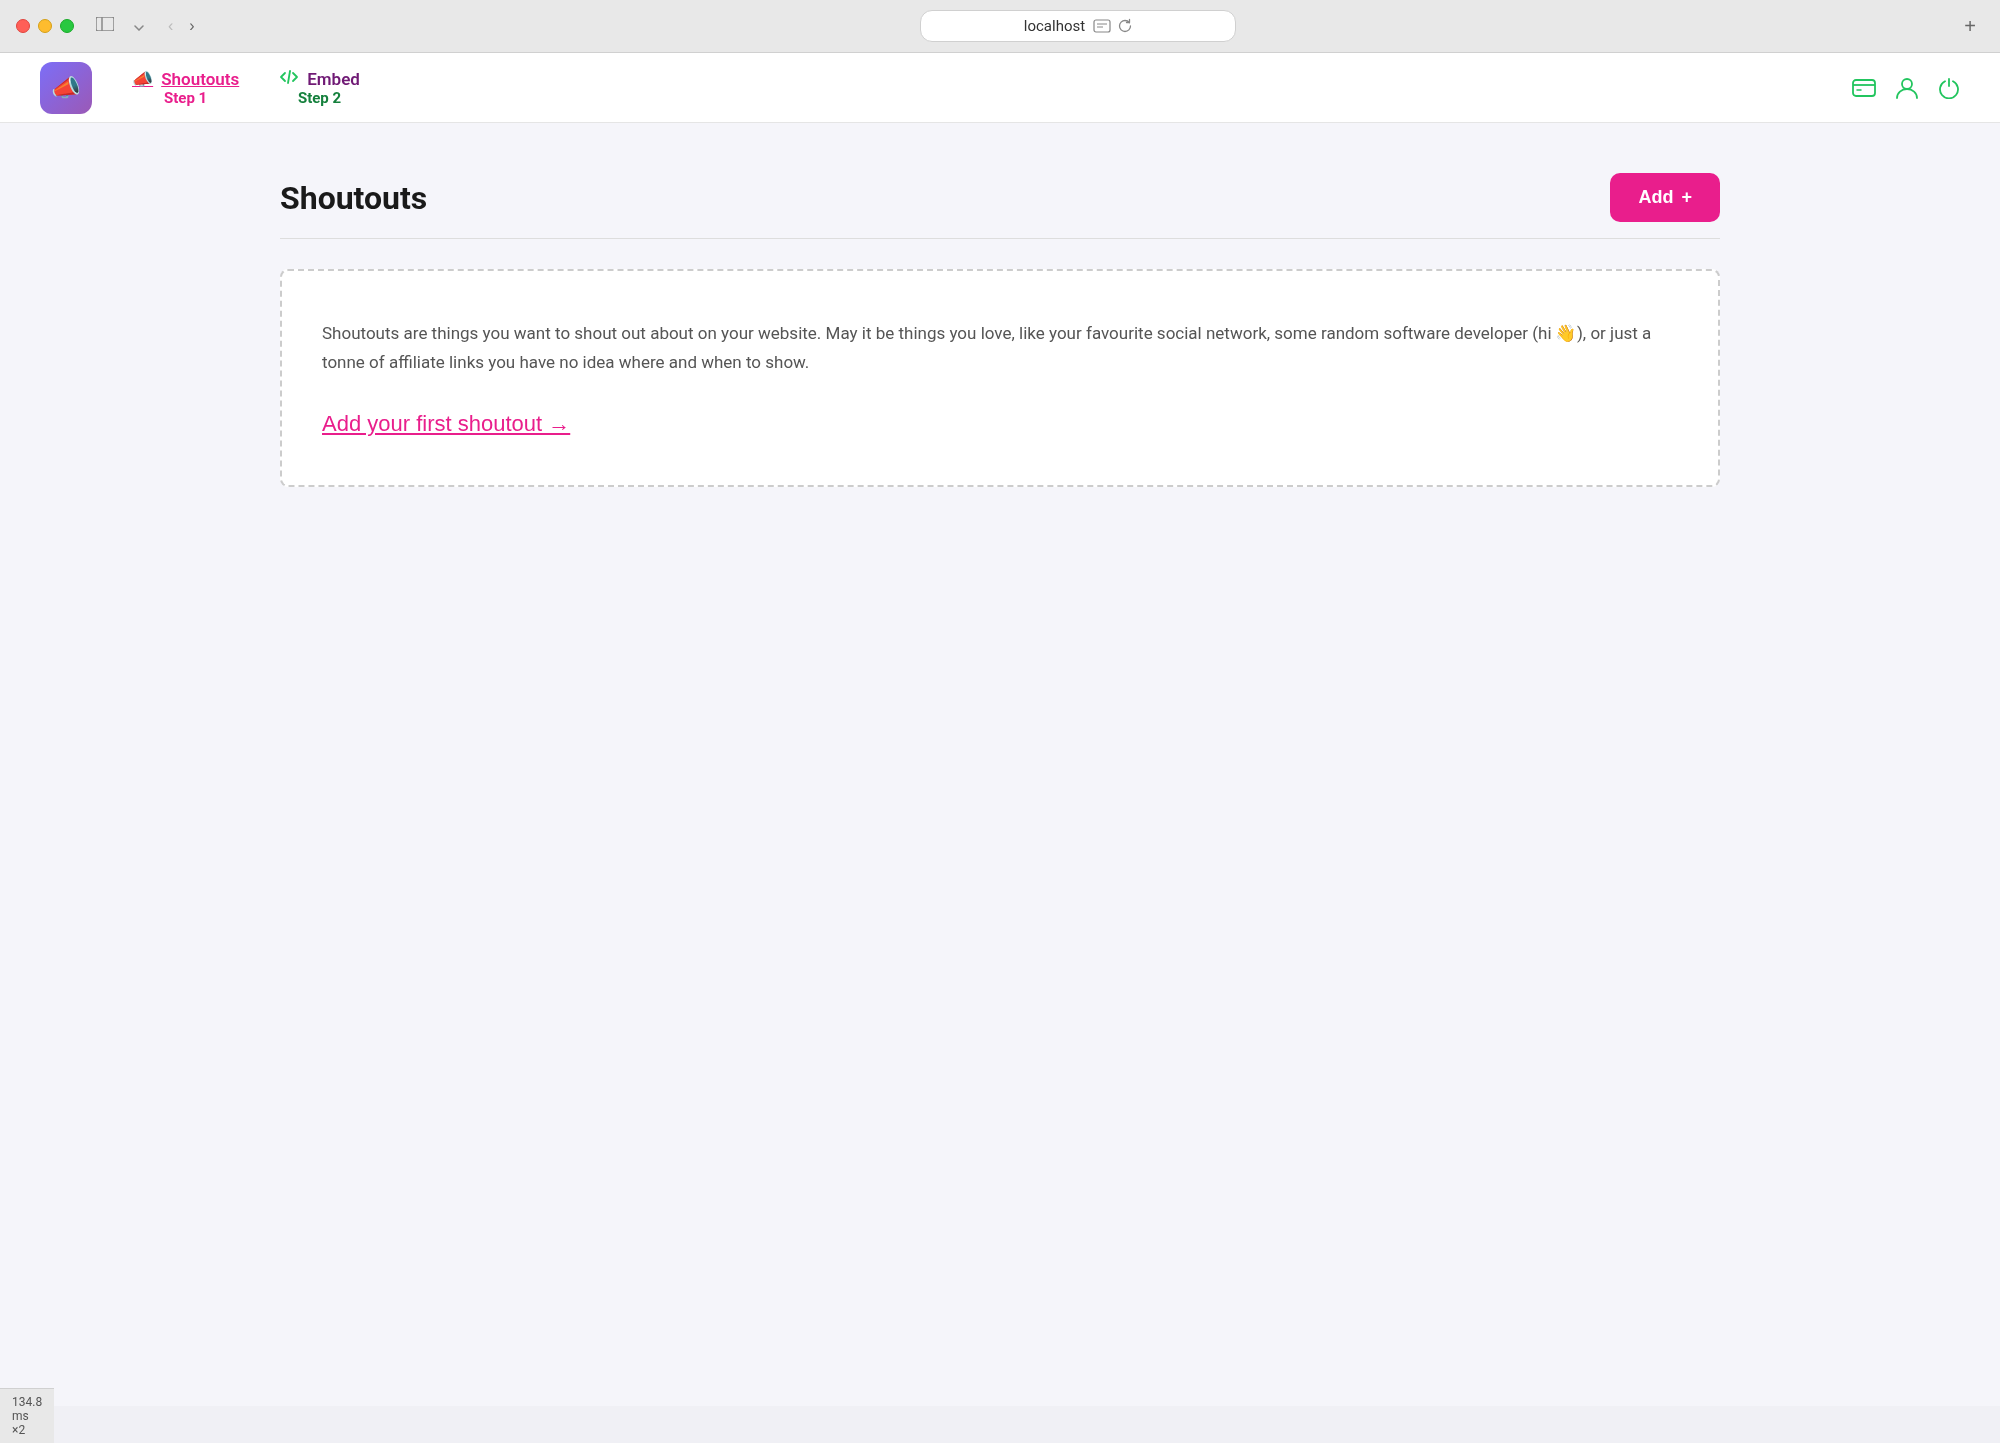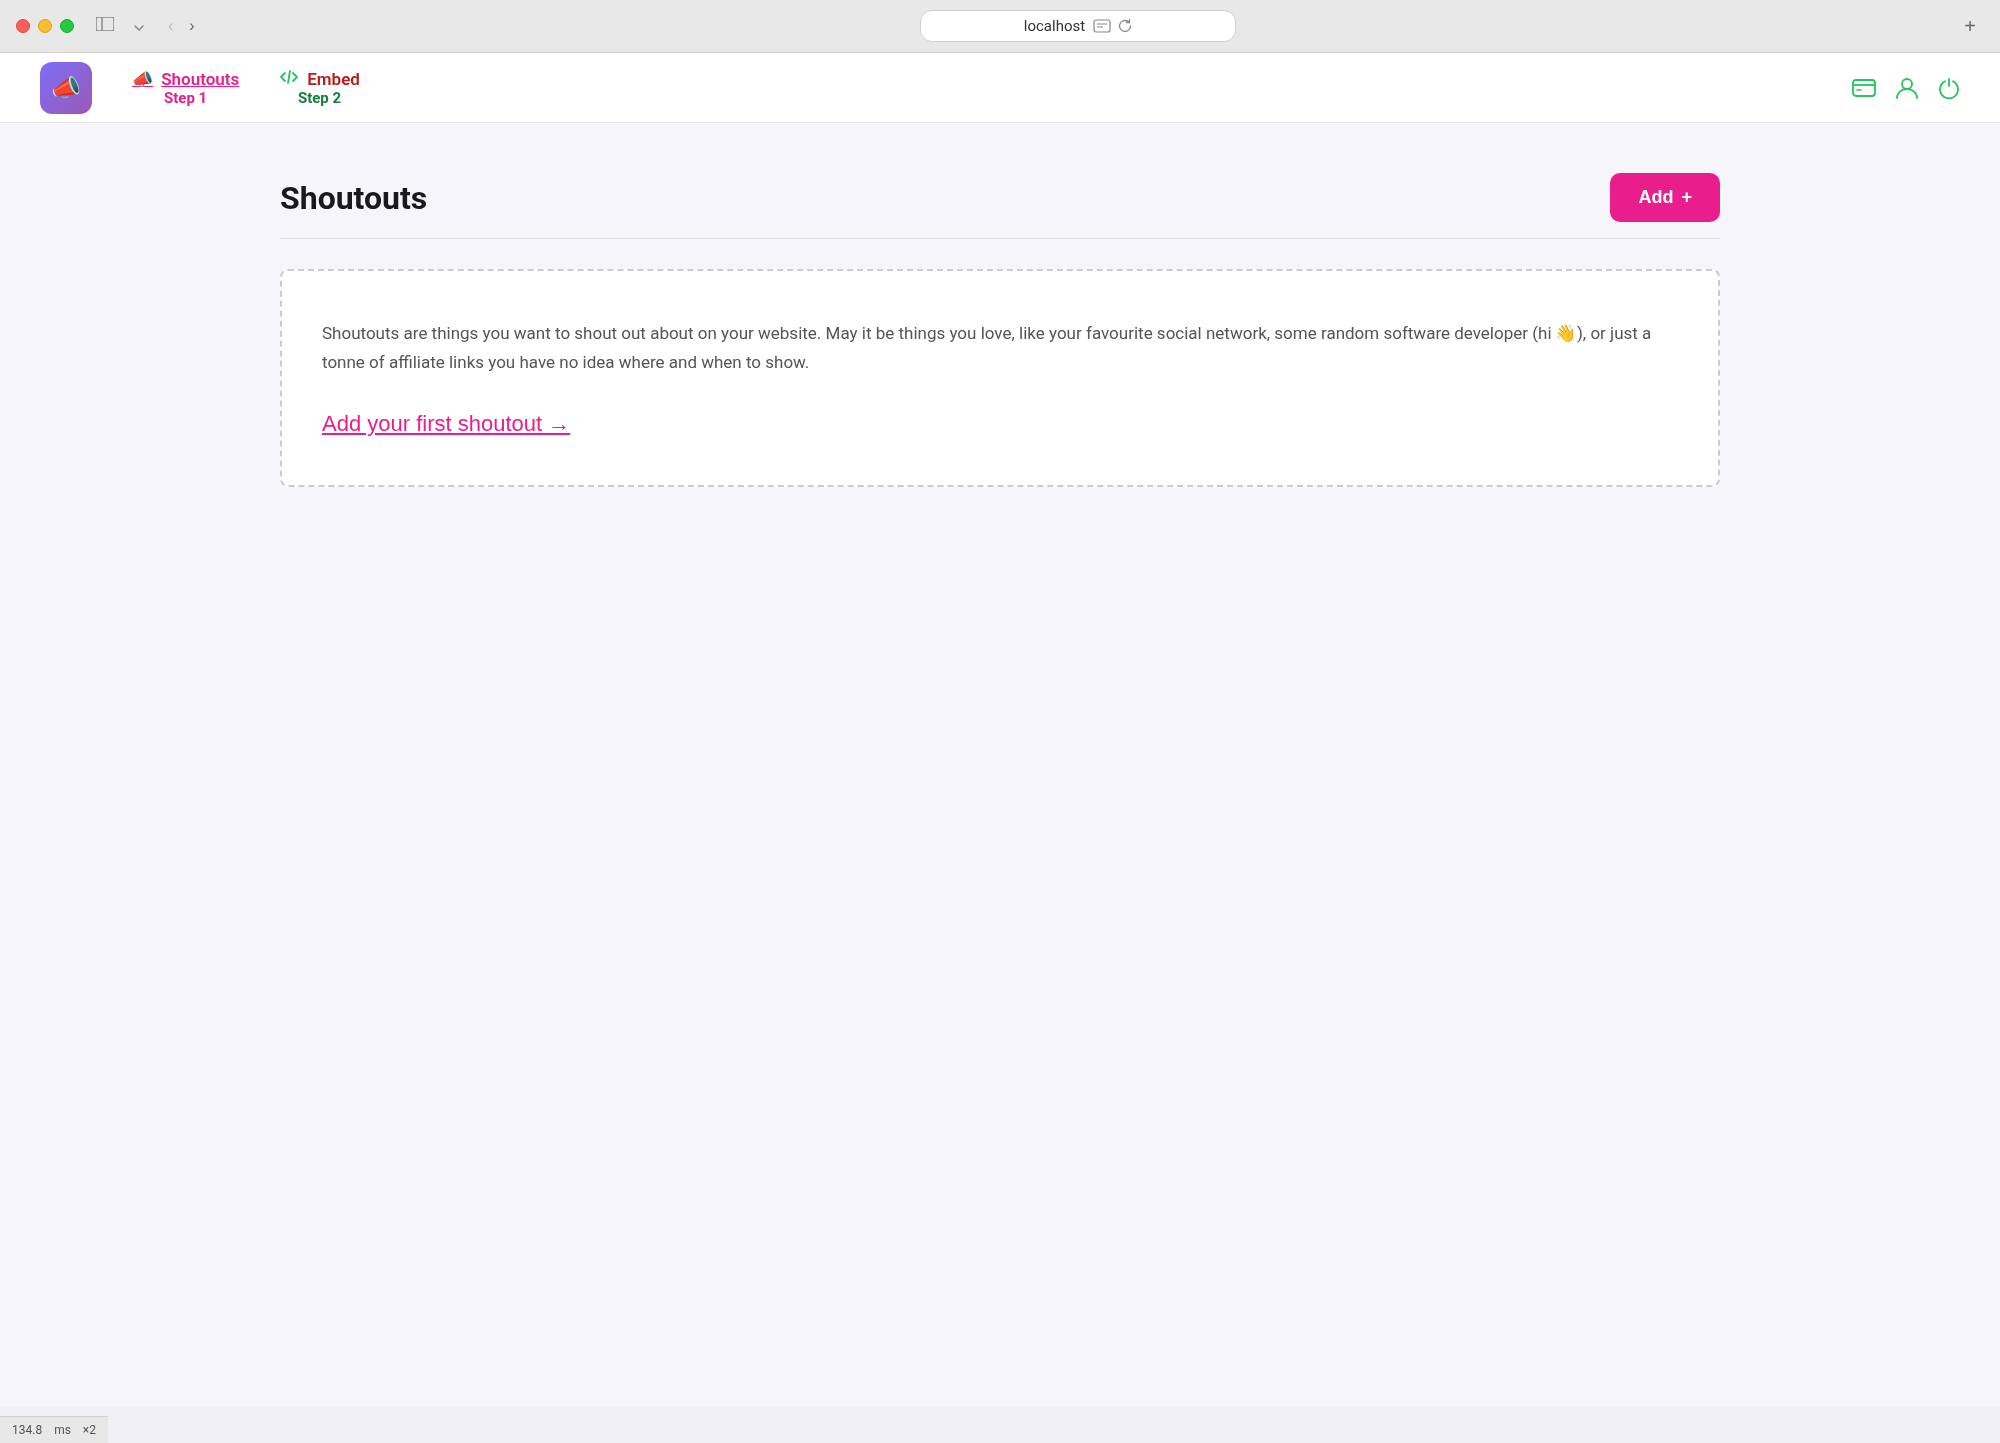--- a/index.html
+++ b/index.html
@@ -154,21 +154,21 @@
     .step-shoutouts .nav-step-top {
       color: #e91e8c;
       text-decoration: underline;
     }
 
     .step-shoutouts .nav-step-label {
       color: #e91e8c;
     }
 
     .step-embed .nav-step-top {
-      color: #b91c1c;
+      color: #701a75;
     }
 
     .step-embed .nav-step-label {
       color: #15803d;
     }
 
     .nav-right {
       margin-left: auto;
       display: flex;
       align-items: center;
@@ -258,21 +258,22 @@
     .status-bar {
       position: fixed;
       bottom: 0;
       left: 0;
       background: #e8e8e8;
       border-top: 1px solid #d0d0d0;
       padding: 6px 12px;
       font-size: 12px;
       color: #555;
       display: flex;
-      gap: 12px;
+      gap: 0;
+      flex-direction: column;
     }
   </style>
 </head>
 <body>
 
 <div class="browser-chrome">
   <div class="title-bar">
     <div class="traffic-lights">
       <div class="traffic-light close"></div>
       <div class="traffic-light minimize"></div>

